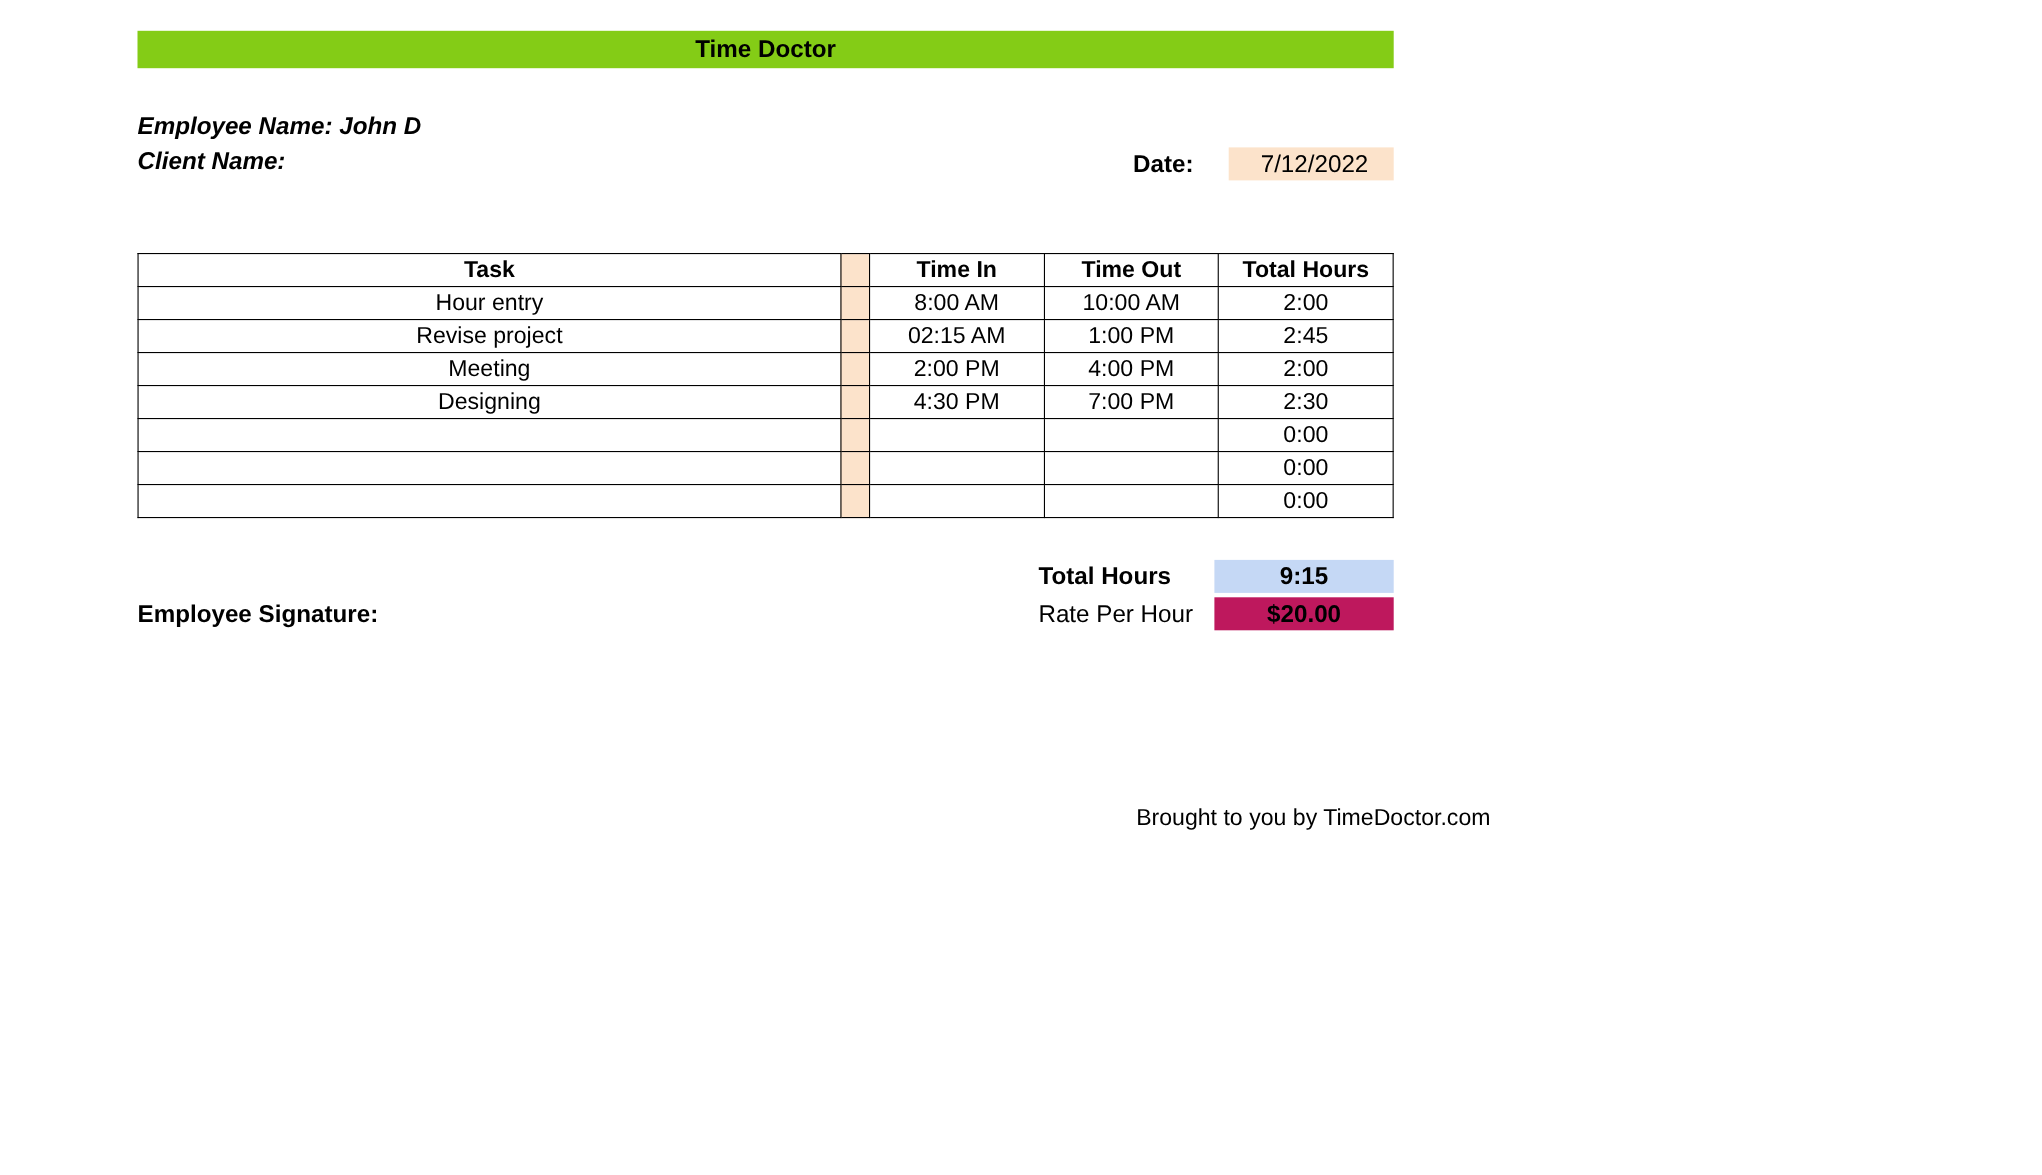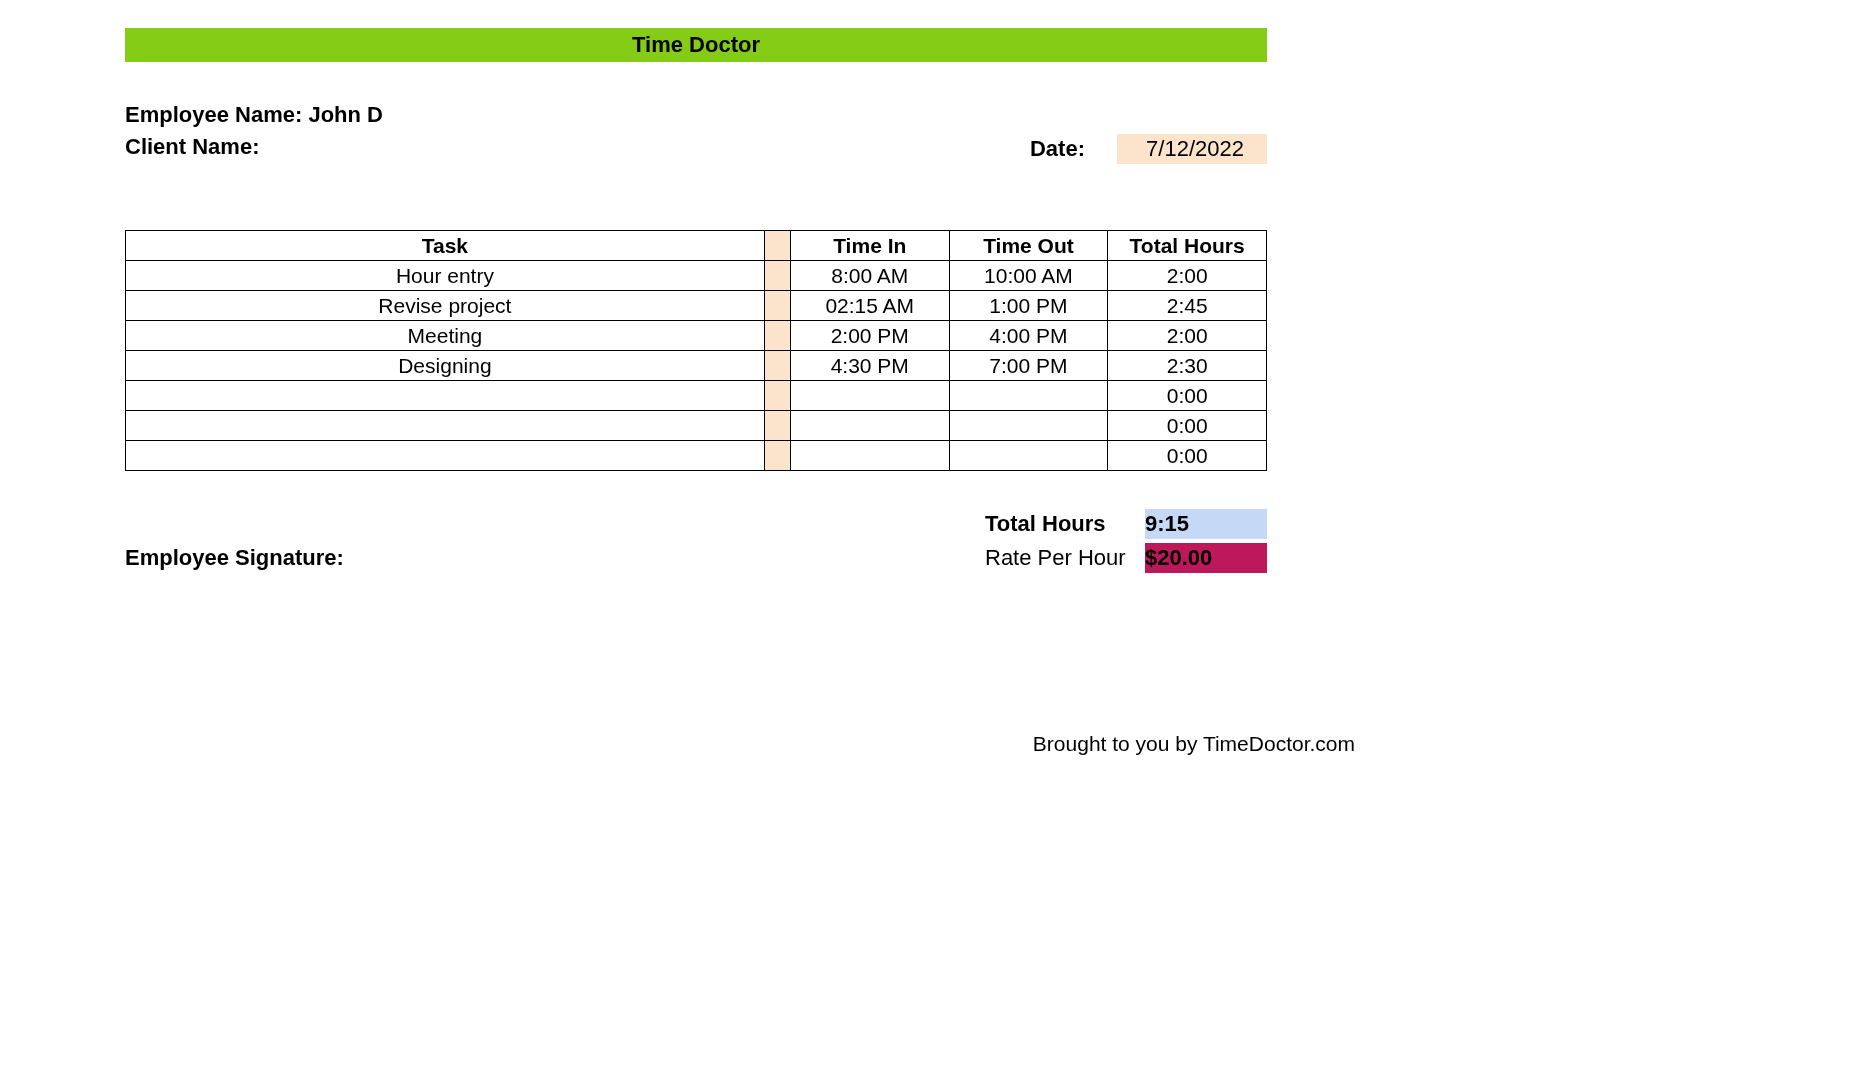--- a/index.html
+++ b/index.html
@@ -25,20 +25,21 @@
     margin-bottom: 40px;
   }
   .header-row {
     display: flex;
     justify-content: space-between;
     font-size: 22px;
     margin-bottom: 6px;
   }
   .header-left {
     font-weight: bold;
+    font-style: italic;
   }
   .header-right {
     display: flex;
     align-items: center;
     gap: 20px;
   }
   .date-label {
     font-weight: bold;
     margin-right: 12px;
   }
@@ -81,22 +82,22 @@
   .summary-right {
     display: flex;
     align-items: center;
   }
   .summary-label {
     width: 160px;
     text-align: left;
   }
   .summary-label.bold { font-weight: bold; }
   .summary-value {
-    width: 122px;
-    text-align: left;
+    width: 163px;
+    text-align: center;
     font-weight: bold;
     padding: 2px 0;
   }
   .bg-blue { background: #c5d8f5; }
   .bg-peach { background: #be185d; }
   .footer-wrap {
     position: absolute;
     left: 125px;
     width: 1230px;
     top: 732px;

